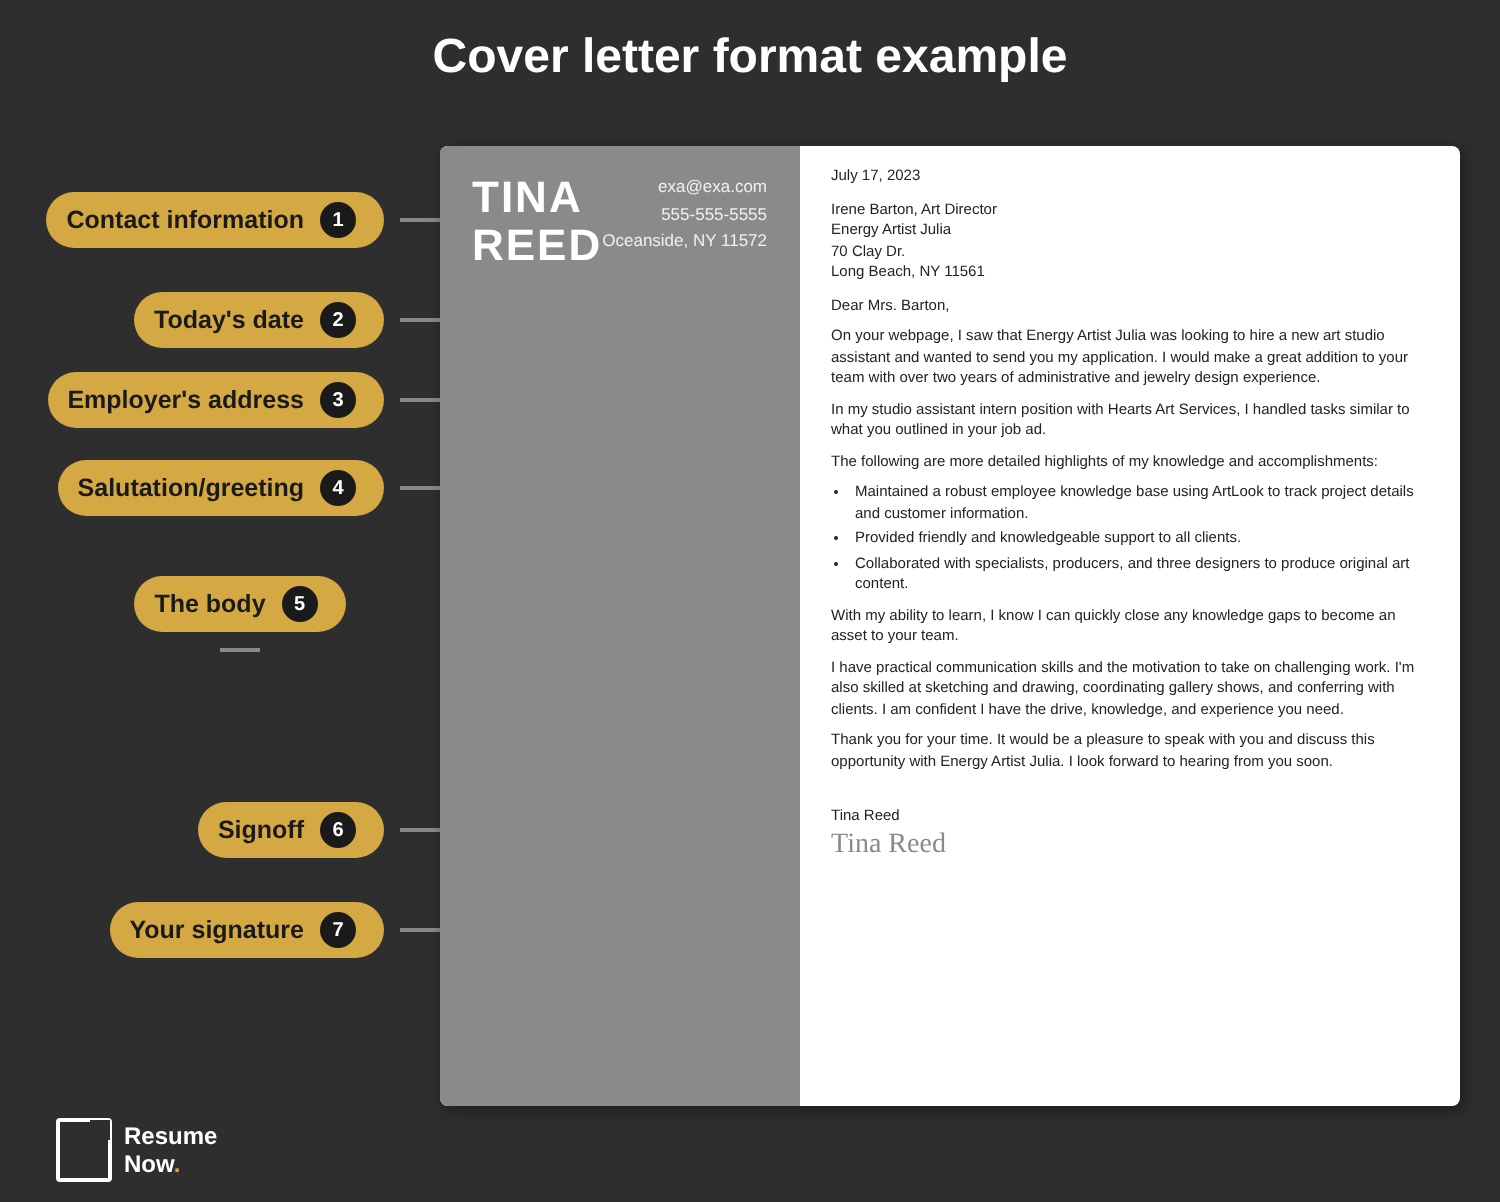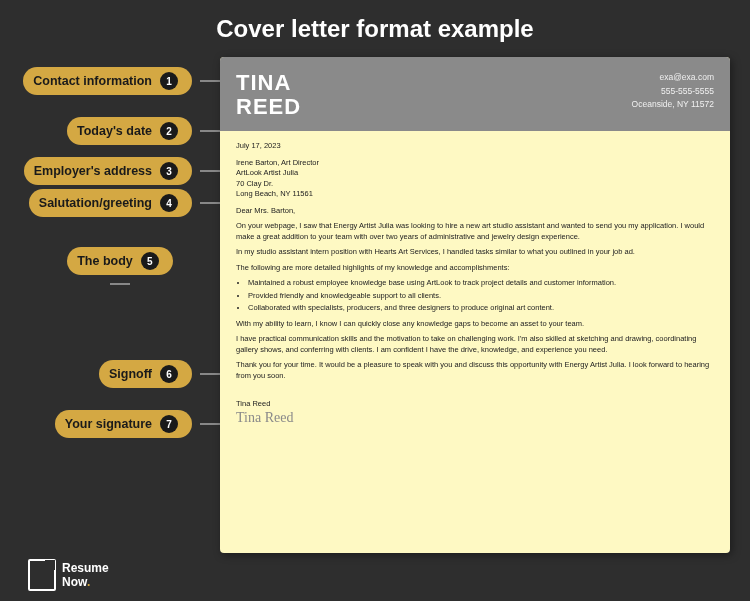--- a/index.html
+++ b/index.html
@@ -19,21 +19,21 @@
       flex-direction: column;
       align-items: center;
       padding: 15px 20px 10px 20px;
     }
 
     .page-title {
       color: #ffffff;
       font-size: 24px;
       font-weight: 900;
       text-align: center;
-      margin-bottom: 14px;
+      margin-bottom: 30px;
     }
 
     .content-area {
       display: flex;
       flex-direction: row;
       width: 100%;
       flex: 1;
       gap: 0;
     }
 
@@ -87,26 +87,26 @@
 
     
     .letter-wrapper {
       flex: 1;
       display: flex;
       flex-direction: column;
       position: relative;
     }
 
     .letter-doc {
-      background: #fef9c3;
+      background: #ffffff;
       border-radius: 4px;
       flex: 1;
       overflow: hidden;
       display: flex;
-      flex-direction: column;
+      flex-direction: row;
       box-shadow: 2px 2px 8px rgba(0,0,0,0.4);
       justify-content: center;
     }
 
     
     .letter-header {
       background: #8a8a8a;
       padding: 14px 16px 12px 16px;
       display: flex;
       justify-content: space-between;
@@ -215,23 +215,23 @@
       font-size: 12px;
       font-weight: 900;
       line-height: 1.2;
     }
 
     .logo-dot {
       color: #d4a843;
     }
 
     
-    .labels-column .label-item:nth-child(1) { margin-top: 0; margin-bottom: 22px; }
+    .labels-column .label-item:nth-child(1) { margin-top: 13px; margin-bottom: 22px; }
     .labels-column .label-item:nth-child(2) { margin-bottom: 12px; }
-    .labels-column .label-item:nth-child(3) { margin-bottom: 4px; justify-content: flex-end; }
+    .labels-column .label-item:nth-child(3) { margin-bottom: 16px; justify-content: flex-end; }
     .labels-column .label-item:nth-child(4) { margin-bottom: 30px; }
     .labels-column .label-item:nth-child(5) { margin-bottom: 75px; flex-direction: column; }
     .labels-column .label-item:nth-child(6) { margin-bottom: 22px; }
     .labels-column .label-item:nth-child(7) { margin-bottom: 0; }
 
     .connector-line-h {
       width: 20px;
       height: 2px;
       background: #888888;
     }
@@ -319,21 +319,21 @@
             <div>Oceanside, NY 11572</div>
           </div>
         </div>
 
         <div class="letter-body">
 
           <div class="letter-date">July 17, 2023</div>
 
           <div class="employer-block">
             <div>Irene Barton, Art Director</div>
-            <div>ArtLook Artist Julia</div>
+            <div>Energy Artist Julia</div>
             <div>70 Clay Dr.</div>
             <div>Long Beach, NY 11561</div>
           </div>
 
           <div class="salutation">Dear Mrs. Barton,</div>
 
           <p class="body-paragraph">On your webpage, I saw that Energy Artist Julia was looking to hire a new art studio assistant and wanted to send you my application. I would make a great addition to your team with over two years of administrative and jewelry design experience.</p>
           <p class="body-paragraph">In my studio assistant intern position with Hearts Art Services, I handled tasks similar to what you outlined in your job ad.</p>
           <p class="body-paragraph">The following are more detailed highlights of my knowledge and accomplishments:</p>
 

